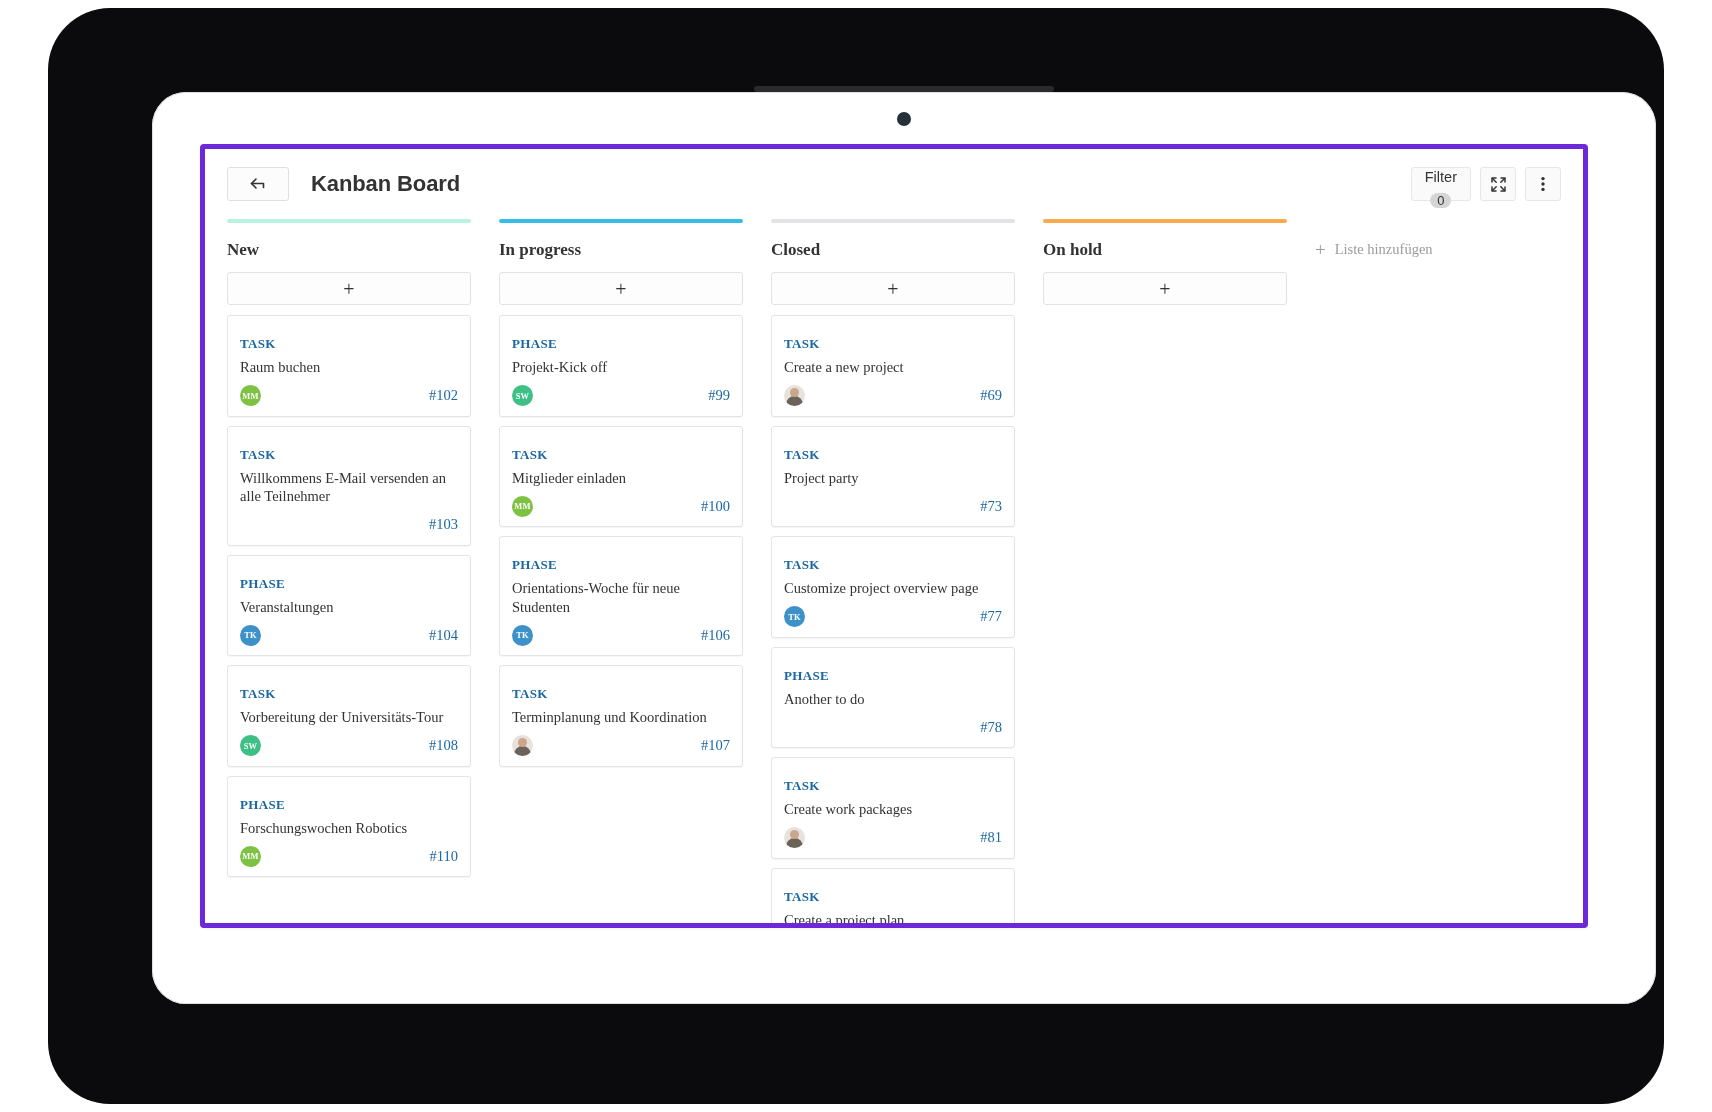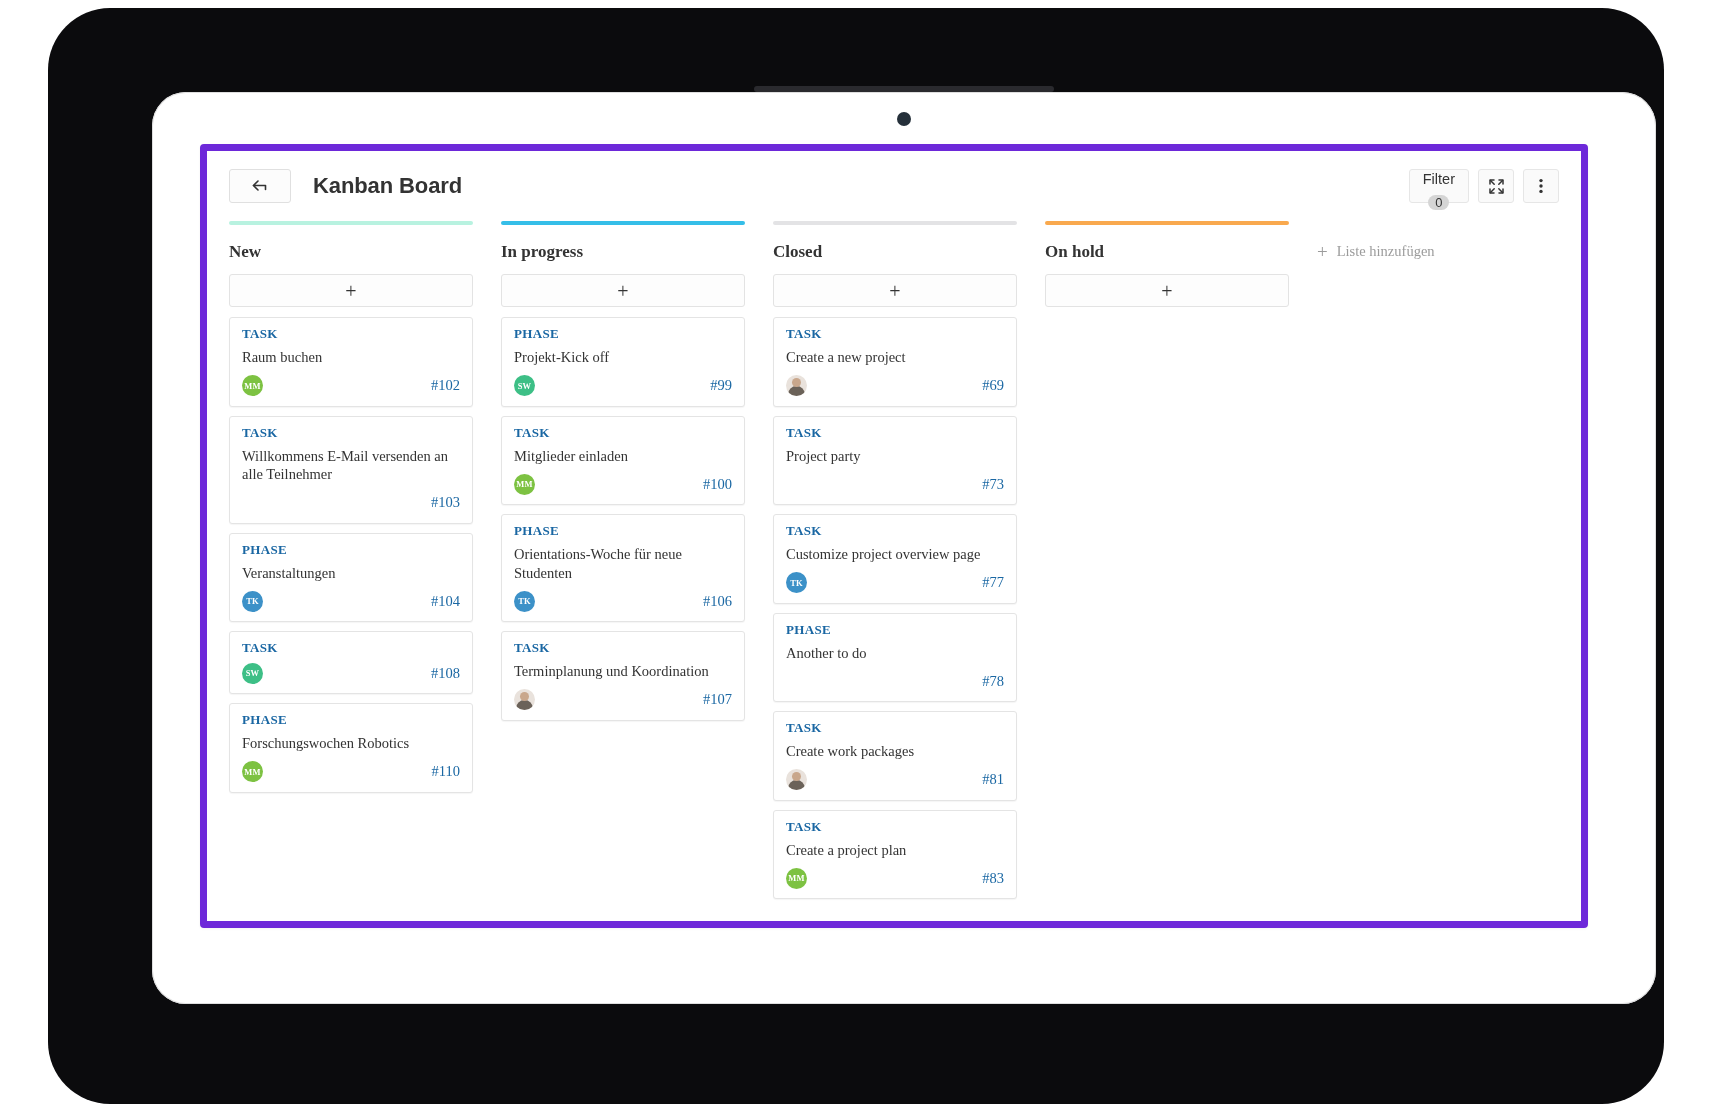--- a/index.html
+++ b/index.html
@@ -57,21 +57,21 @@
   }
 
   
   #app-panel {
     position: absolute;
     left: 48px;
     top: 52px;
     width: 1388px;
     height: 784px;
     background: #ffffff;
-    border: 7px solid #6d28d9;
+    border: 5px solid #6d28d9;
     border-radius: 4px;
     box-shadow: 0 1px 3px rgba(0,0,0,0.05);
     overflow: hidden;
   }
 
   
   #toolbar {
     position: relative;
     height: 70px;
     padding: 0 22px;
@@ -172,21 +172,21 @@
     cursor: pointer;
     line-height: 1;
   }
 
   .card-list { margin-top: 10px; display: flex; flex-direction: column; gap: 9px; }
 
   .card {
     background: #ffffff;
     border: 1px solid #e4e4e4;
     border-radius: 3px;
-    padding: 8px 12px 9px 12px;
+    padding: 20px 12px 9px 12px;
     box-shadow: 0 1px 1px rgba(0,0,0,0.04);
     cursor: pointer;
   }
 
   .card-type {
     font-size: 13px;
     font-weight: 700;
     letter-spacing: 0.35px;
     margin-bottom: 6px;
   }
@@ -327,20 +327,21 @@
               <div class="card">
                 <div class="card-type type-phase">PHASE</div>
                 <div class="card-subject">Veranstaltungen</div>
                 <div class="card-footer">
                   <div class="avatar" style="background: rgb(60, 145, 200);">TK</div>
                   <div class="card-id">#104</div>
                 </div>
               </div>
               <div class="card">
                 <div class="card-type type-task">TASK</div>
+                <div class="card-subject">Vorbereitung der Universitäts-Tour</div>
                 <div class="card-footer">
                   <div class="avatar" style="background: rgb(61, 191, 134);">SW</div>
                   <div class="card-id">#108</div>
                 </div>
               </div>
               <div class="card">
                 <div class="card-type type-phase">PHASE</div>
                 <div class="card-subject">Forschungswochen Robotics</div>
                 <div class="card-footer">
                   <div class="avatar" style="background: rgb(125, 194, 66);">MM</div>

